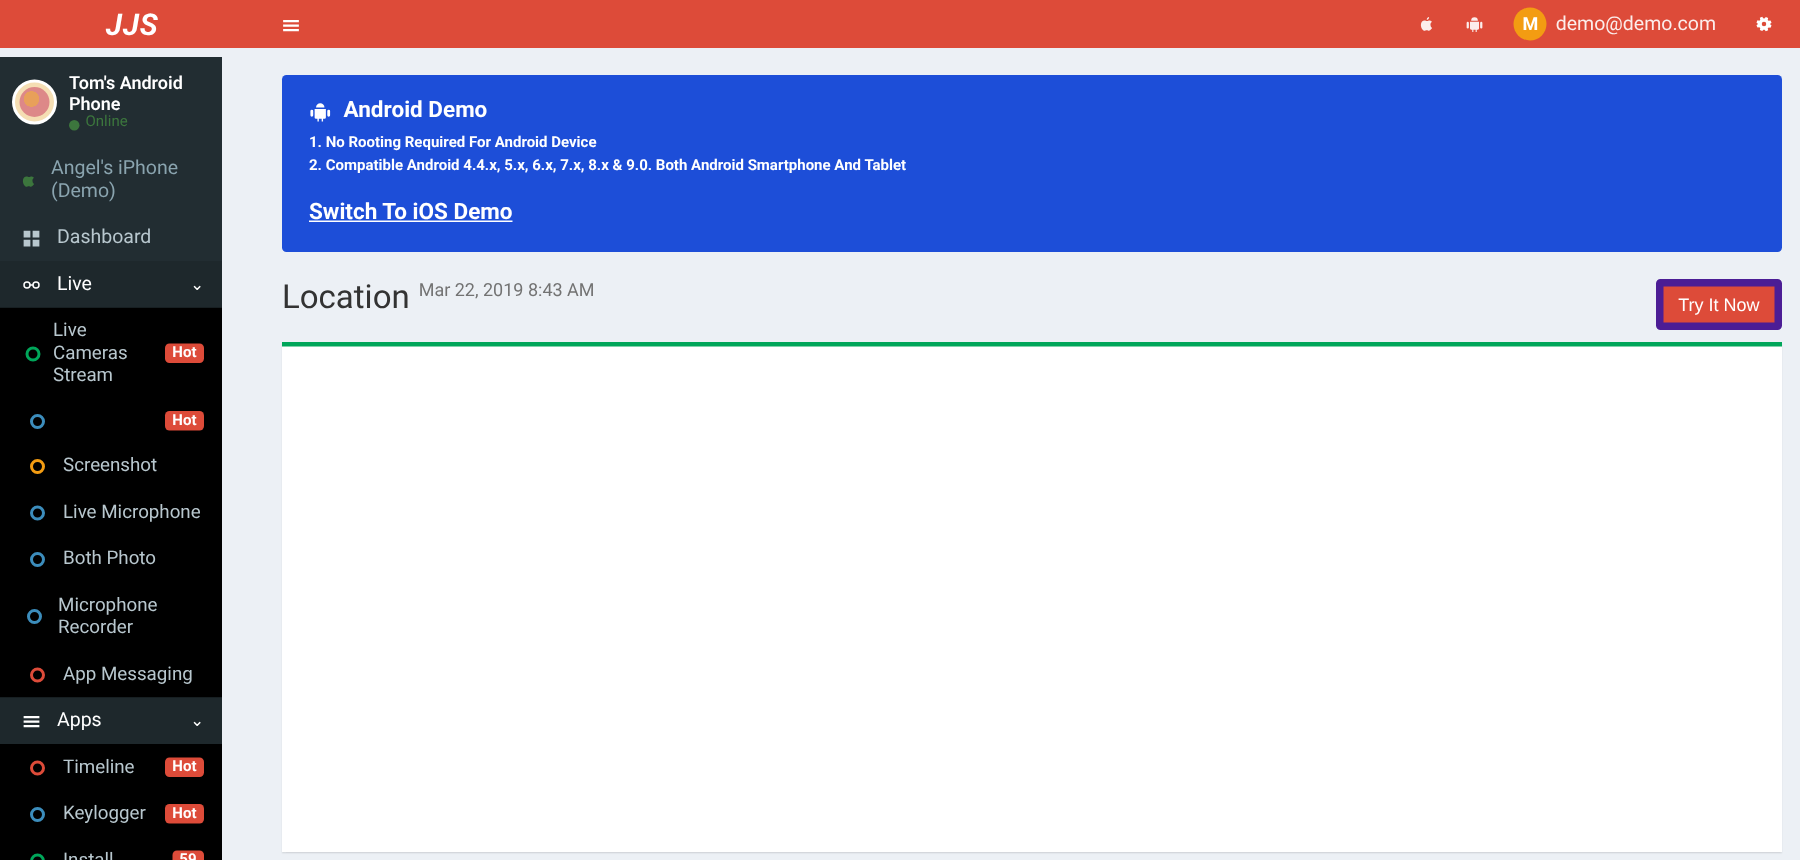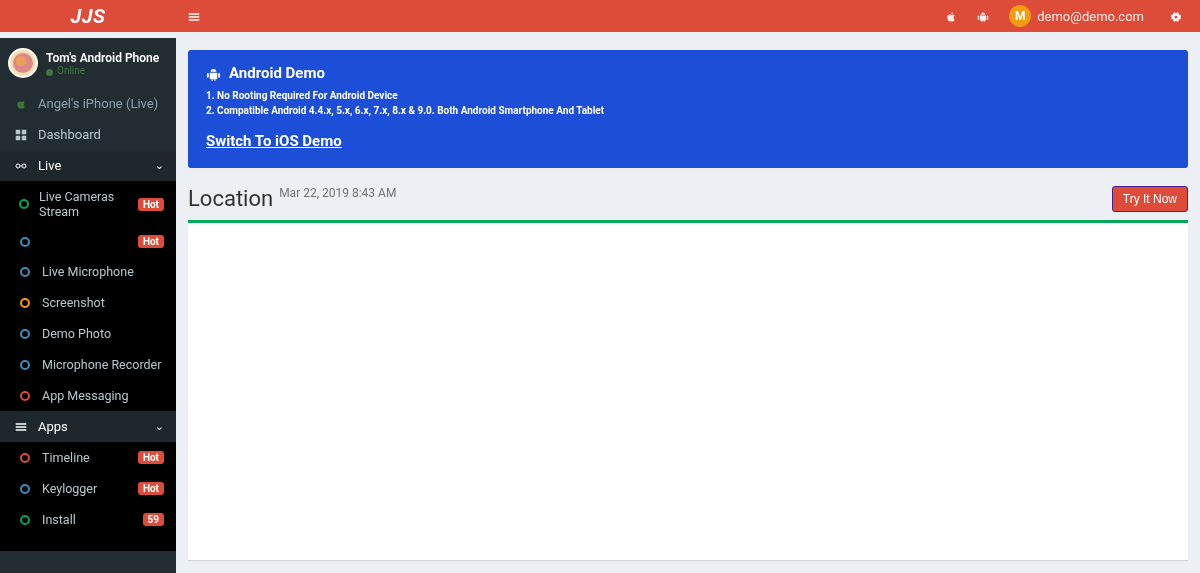--- a/index.html
+++ b/index.html
@@ -58,21 +58,21 @@
     align-items: center;
     justify-content: center;
     margin-right: 6px;
   }
   .user-email { font-size: 13px; cursor: pointer; margin-right: 6px; }
   .cog-icon { padding: 0 10px; cursor: pointer; }
 
   .sidebar {
     position: absolute;
     top: 38px; left: 0; bottom: 0;
-    width: 176px;
+    width: 148px;
     background: #222d32;
     color: #b8c7ce;
     overflow-y: auto;
   }
   .user-panel {
     display: flex;
     align-items: center;
     padding: 10px 8px;
   }
   .user-avatar {
@@ -166,21 +166,21 @@
     display: flex;
     align-items: flex-start;
     margin-bottom: 8px;
   }
   .page-title { font-size: 22px; font-weight: 400; color: #333; }
   .page-sub { font-size: 12px; color: #737373; margin-left: 6px; }
   .try-btn {
     margin-left: auto;
     background: #dd4b39;
     color: #fff;
-    border: 1px solid #4c1d95;
+    border: 5px solid #4c1d95;
     padding: 5px 10px;
     font-size: 12px;
     border-radius: 3px;
     cursor: pointer;
   }
   .content-box {
     background: #fff;
     border-top: 3px solid #00a65a;
     min-height: 340px;
     box-shadow: 0 1px 1px rgba(0,0,0,0.1);
@@ -231,21 +231,21 @@
         </div>
     </div>
   </div>
 
   <div class="nav-item accent">
     <span class="ico" style="color:#3c763d;">
       <svg class="icon" viewBox="0 0 16 16">
           <path d="M11.5 8.5c0-1.7 1.4-2.5 1.4-2.5s-.8-1.2-2.1-1.2c-1 0-1.5.6-2.3.6s-1.3-.6-2.3-.6C4.7 4.8 3 6.1 3 8.8c0 2.6 1.9 5.2 3.2 5.2.7 0 1-.5 2-.5s1.2.5 2 .5c1.3 0 2.8-2.4 2.8-2.4s-1.5-.7-1.5-3.1z"></path>
         </svg>
     </span>
-    <span>Angel's iPhone (Live)</span>
+    <span>Angel's iPhone (Demo)</span>
   </div>
 
   <div class="nav-item">
     <span class="ico">
       <svg class="icon" viewBox="0 0 16 16">
           <path d="M1 1h6v6H1zM9 1h6v6H9zM1 9h6v6H1zM9 9h6v6H9z"></path>
         </svg>
     </span>
     <span>Dashboard</span>
   </div>
@@ -269,36 +269,36 @@
         <span>Live Cameras Stream</span>
         <span class="badge badge-red">Hot</span>
       </div>
       <div class="nav-sub-item">
         <span class="ico c-blue">
           <span class="circle-o"></span>
         </span>
         <span class="badge badge-red">Hot</span>
       </div>
       <div class="nav-sub-item">
+        <span class="ico c-yellow">
+          <span class="circle-o"></span>
+        </span>
+        <span>Screenshot</span>
+      </div>
+      <div class="nav-sub-item">
         <span class="ico c-blue">
           <span class="circle-o"></span>
         </span>
         <span>Live Microphone</span>
       </div>
       <div class="nav-sub-item">
-        <span class="ico c-yellow">
-          <span class="circle-o"></span>
-        </span>
-        <span>Screenshot</span>
-      </div>
-      <div class="nav-sub-item">
-        <span class="ico c-blue">
-          <span class="circle-o"></span>
-        </span>
-        <span>Demo Photo</span>
+        <span class="ico c-blue">
+          <span class="circle-o"></span>
+        </span>
+        <span>Both Photo</span>
       </div>
       <div class="nav-sub-item">
         <span class="ico c-blue">
           <span class="circle-o"></span>
         </span>
         <span>Microphone Recorder</span>
       </div>
       <div class="nav-sub-item">
         <span class="ico c-red">
           <span class="circle-o"></span>

